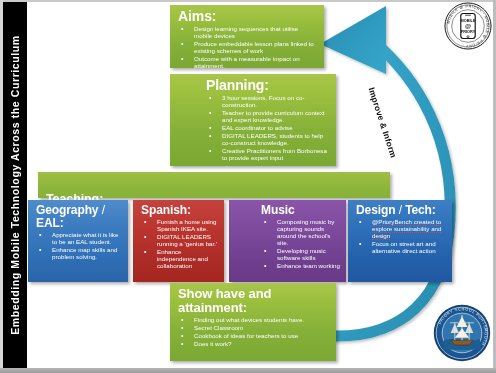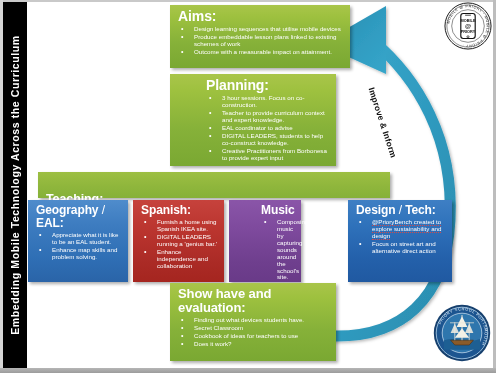--- a/index.html
+++ b/index.html
@@ -71,21 +71,21 @@
 
   
   .green{
     background:linear-gradient(180deg,#a9c54a 0%,#9ec13f 18%,#86b139 60%,#7aa832 100%);
   }
   .greenflat{
     background:linear-gradient(180deg,#9dbf43 0%,#8fb63c 55%,#86b139 100%);
   }
 
   
-  #aims{left:170px;top:5px;width:180px;height:63px;}
+  #aims{left:170px;top:5px;width:154px;height:63px;}
   #aims .title{font-size:14px;}
   #aims li{font-size:6.2px;}
 
   
   #planning{left:170px;top:74px;width:166px;height:92px;padding-left:36px;}
   #planning .title{font-size:14px;}
   #planning li{font-size:6.2px;}
 
   
   #teaching{left:38px;top:172px;width:352px;height:24px;padding-top:21px;}
@@ -98,21 +98,21 @@
 
   
   .subject{top:200px;height:82px;}
   .subject .title{font-size:12px;}
   .subject li{font-size:6.2px;}
 
   #geography{left:28px;width:100px;
     background:linear-gradient(180deg,#4f8ccc 0%,#3d7cc0 30%,#2f6fb5 70%,#2a64a8 100%);}
   #spanish{left:133px;width:91px;
     background:linear-gradient(180deg,#c6423c 0%,#bb352f 35%,#ab2b26 75%,#a5251f 100%);}
-  #music{left:229px;width:72px;
+  #music{left:229px;width:117px;
     background:linear-gradient(180deg,#8a55a8 0%,#7e4a9d 35%,#6f3f8e 75%,#693a88 100%);padding-left:32px;}
   #designtech{left:336px;width:104px;
     background:linear-gradient(180deg,#3e7fc4 0%,#2f72bb 30%,#2461ab 70%,#2059a1 100%);margin-left:12px;}
 
   
   #arrow{position:absolute;left:0;top:0;width:496px;height:373px;pointer-events:none;}
 
   
   #arrow-label{
     position:absolute;
@@ -218,21 +218,21 @@
     </div>
     <ul>
       <li><span class="uline">@PrioryBench created to explore sustainability and design</span></li>
       <li>Focus on street art and alternative direct action</li>
     </ul>
   </div>
 
   <div id="showcase" class="box green">
     <div class="title">
       <span>Show have and</span><br>
-      <span>evaluation</span><span>:</span>
+      <span>attainment</span><span>:</span>
     </div>
     <ul>
       <li>Finding out what devices students have.</li>
       <li>Secret Classroom</li>
       <li>Cookbook of ideas for teachers to use</li>
       <li>Does it work?</li>
     </ul>
   </div>
 
   <svg id="mobile-logo" viewBox="0 0 100 100">

